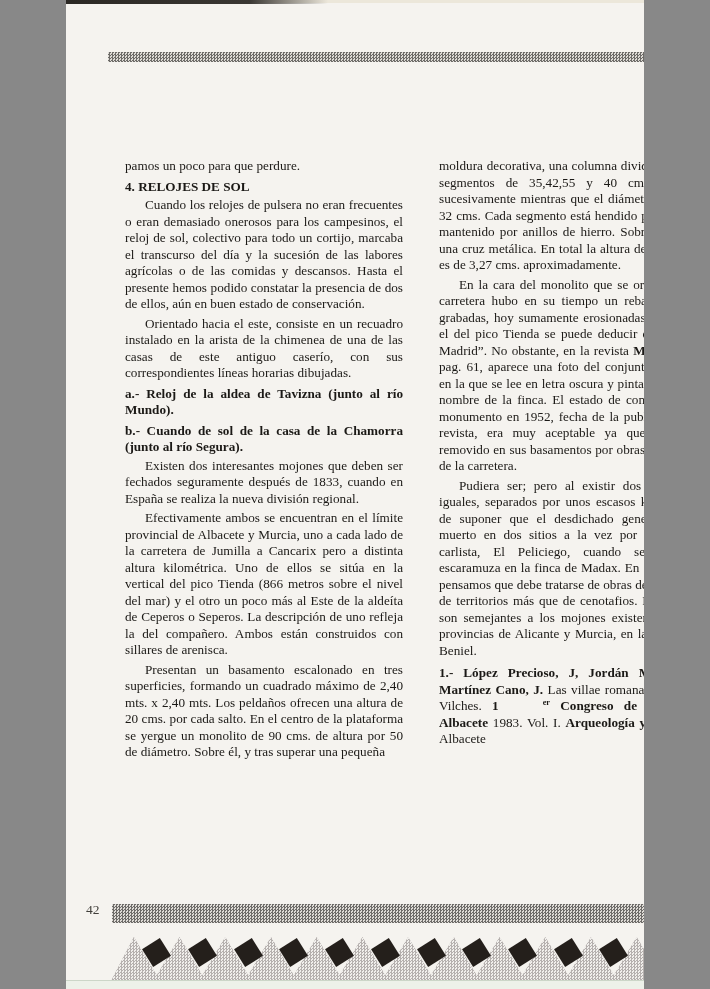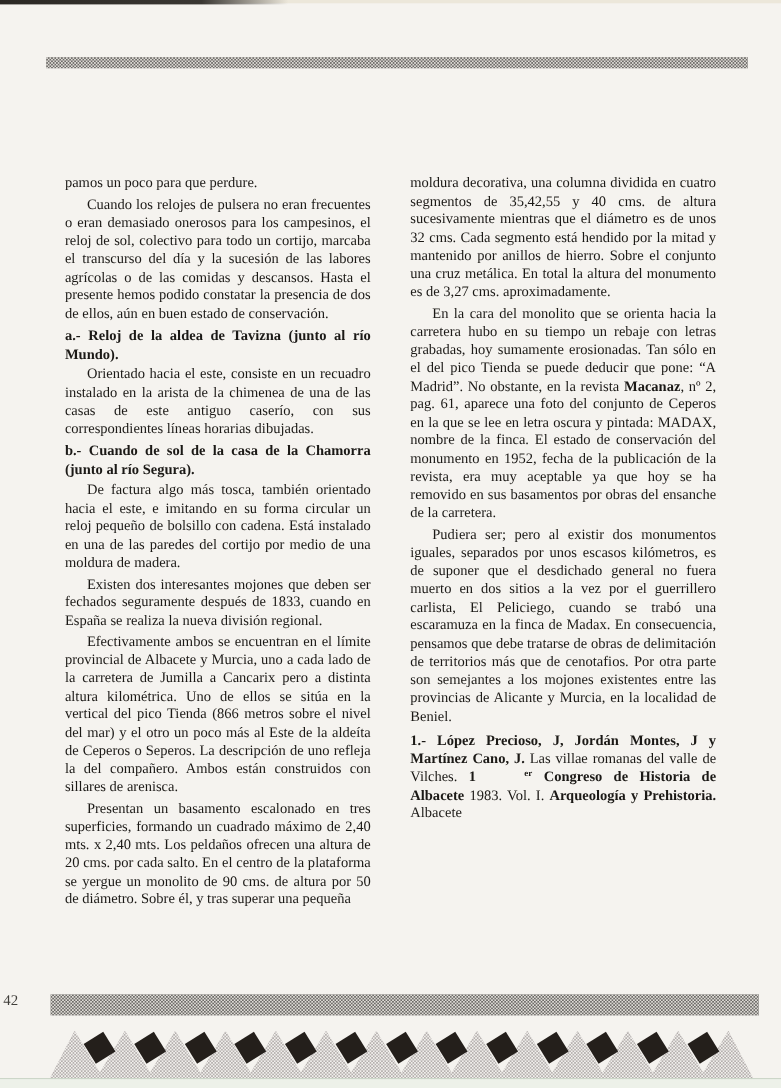--- a/index.html
+++ b/index.html
@@ -2,21 +2,21 @@
 <html lang="es"><head>
 <meta charset="utf-8">
 <style>
   html,body{margin:0;padding:0;}
   body{
     background:#888;
     font-family:"Liberation Serif","DejaVu Serif",serif;
   }
   #page{
     position:relative;
-    width:710px;height:989px;
+    width:578px;height:989px;
     margin:0 auto;
     background:#f5f3ef;
     overflow:hidden;
     color:#1b1916;
   }
   
   .top-edge-faint{
     position:absolute;left:0;top:0;width:710px;height:3px;
     background:#ece7da;
   }
@@ -40,21 +40,21 @@
     background-image:repeating-conic-gradient(#b5b0ae 0% 25%, #f1efec 25% 50%);
     background-size:3px 3px;
   }
   .top-bar{
     position:absolute;left:42px;top:52px;width:638px;height:10px;
   }
   .bottom-bar{
     position:absolute;left:46px;top:904px;width:644px;height:19px;
   }
   .page-number{
-    position:absolute;left:3px;top:902px;
+    position:absolute;left:20px;top:902px;
     font-size:13.5px;color:#403e3a;
   }
   
   .columns{
     position:absolute;left:59px;top:158px;width:592px;
     display:flex;gap:36px;
   }
   .col{
     flex:1 1 0;
     font-size:13.2px;line-height:16.5px;
@@ -85,25 +85,25 @@
 <div id="page">
 
   <div class="top-edge-faint"></div>
   <div class="top-edge-dark"></div>
 
   <div class="top-bar halftone-dark"></div>
 
   <div class="columns">
     <div class="col" id="col-left">
         <p class="blk blk-cont"><span>pamos un poco para que perdure.</span></p>
+        <p class="blk blk-h"><span class="bold">4. RELOJES DE SOL</span></p>
         <p class="blk blk-p"><span>Cuando los relojes de pulsera no eran frecuentes o eran demasiado onerosos para los campesinos, el reloj de sol, colectivo para todo un cortijo, marcaba el transcurso del día y la sucesión de las labores agrícolas o de las comidas y descansos. Hasta el presente hemos podido constatar la presencia de dos de ellos, aún en buen estado de conservación.</span></p>
+        <p class="blk blk-p"><span>Orientado hacia el este, consiste en un recuadro instalado en la arista de la chimenea de una de las casas de este antiguo caserío, con sus correspondientes líneas horarias dibujadas.</span></p>
         <p class="blk blk-h"><span class="bold">a.- Reloj de la aldea de Tavizna (junto al río Mundo).</span></p>
-        <p class="blk blk-p"><span>Orientado hacia el este, consiste en un recuadro instalado en la arista de la chimenea de una de las casas de este antiguo caserío, con sus correspondientes líneas horarias dibujadas.</span></p>
         <p class="blk blk-h"><span class="bold">b.- Cuando de sol de la casa de la Chamorra (junto al río Segura).</span></p>
-        <p class="blk blk-p"><span>De factura algo más tosca, también orientado hacia el este, e imitando en su forma circular un reloj pequeño de bolsillo con cadena. Está instalado en una de las paredes del cortijo por medio de una moldura de madera.</span></p>
         <p class="blk blk-p"><span>Existen dos interesantes mojones que deben ser fechados seguramente después de 1833, cuando en España se realiza la nueva división regional.</span></p>
         <p class="blk blk-p"><span>Efectivamente ambos se encuentran en el límite provincial de Albacete y Murcia, uno a cada lado de la carretera de Jumilla a Cancarix pero a distinta altura kilométrica. Uno de ellos se sitúa en la vertical del pico Tienda (866 metros sobre el nivel del mar) y el otro un poco más al Este de la aldeíta de Ceperos o Seperos. La descripción de uno refleja la del compañero. Ambos están construidos con sillares de arenisca.</span></p>
         <p class="blk blk-p"><span>Presentan un basamento escalonado en tres superficies, formando un cuadrado máximo de 2,40 mts. x 2,40 mts. Los peldaños ofrecen una altura de 20 cms. por cada salto. En el centro de la plataforma se yergue un monolito de 90 cms. de altura por 50 de diámetro. Sobre él, y tras superar una pequeña</span></p>
       </div>
     <div class="col" id="col-right">
         <p class="blk blk-cont"><span>moldura decorativa, una columna dividida en cuatro segmentos de 35,42,55 y 40 cms. de altura sucesivamente mientras que el diámetro es de unos 32 cms. Cada segmento está hendido por la mitad y mantenido por anillos de hierro. Sobre el conjunto una cruz metálica. En total la altura del monumento es de 3,27 cms. aproximadamente.</span></p>
         <p class="blk blk-p"><span>En la cara del monolito que se orienta hacia la carretera hubo en su tiempo un rebaje con letras grabadas, hoy sumamente erosionadas. Tan sólo en el del pico Tienda se puede deducir que pone: “A Madrid”. No obstante, en la revista </span><span class="bold">Macanaz</span><span>, nº 2, pag. 61, aparece una foto del conjunto de Ceperos en la que se lee en letra oscura y pintada: MADAX, nombre de la finca. El estado de conservación del monumento en 1952, fecha de la publicación de la revista, era muy aceptable ya que hoy se ha removido en sus basamentos por obras del ensanche de la carretera.</span></p>
         <p class="blk blk-p"><span>Pudiera ser; pero al existir dos monumentos iguales, separados por unos escasos kilómetros, es de suponer que el desdichado general no fuera muerto en dos sitios a la vez por el guerrillero carlista, El Peliciego, cuando se trabó una escaramuza en la finca de Madax. En consecuencia, pensamos que debe tratarse de obras de delimitación de territorios más que de cenotafios. Por otra parte son semejantes a los mojones existentes entre las provincias de Alicante y Murcia, en la localidad de Beniel.</span></p>
         <p class="blk blk-note"><span class="bold">1.- López Precioso, J, Jordán Montes, J y Martínez Cano, J.</span><span> Las villae romanas del valle de Vilches. </span><span class="bold">1</span><sup class="bold">er</sup><span class="bold"> Congreso de Historia de Albacete</span><span> 1983. Vol. I. </span><span class="bold">Arqueología y Prehistoria.</span><span> Albacete</span></p>
       </div>

